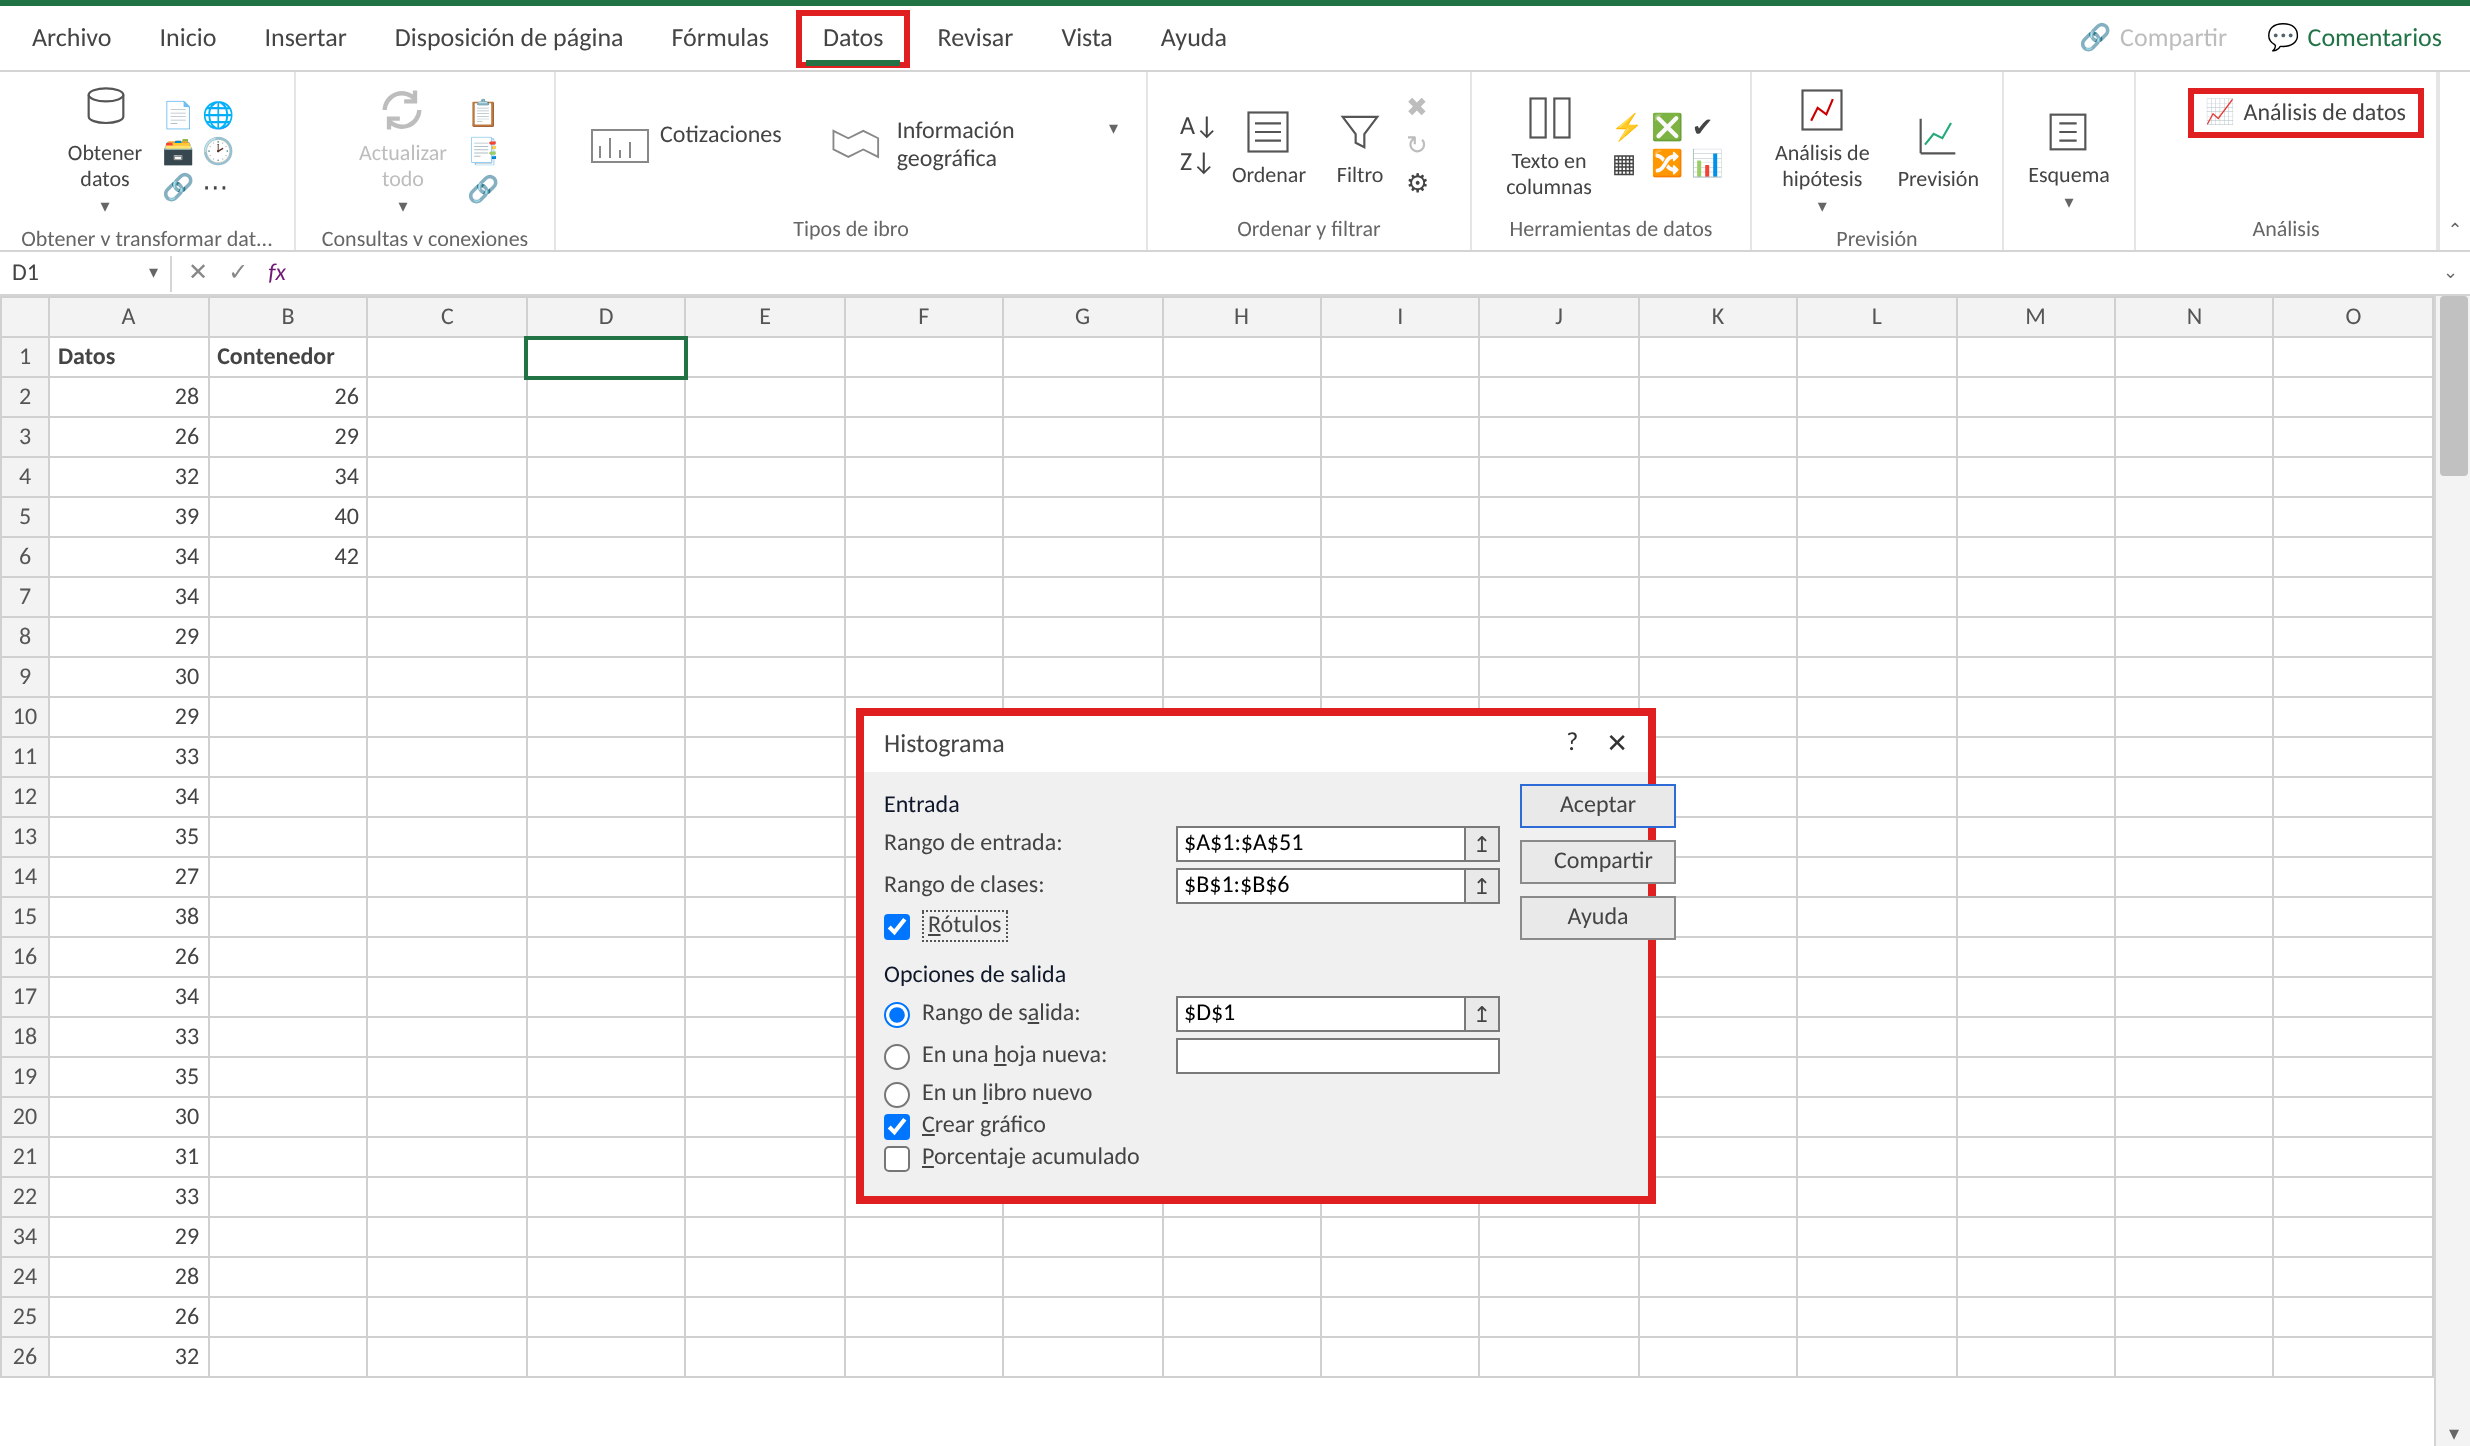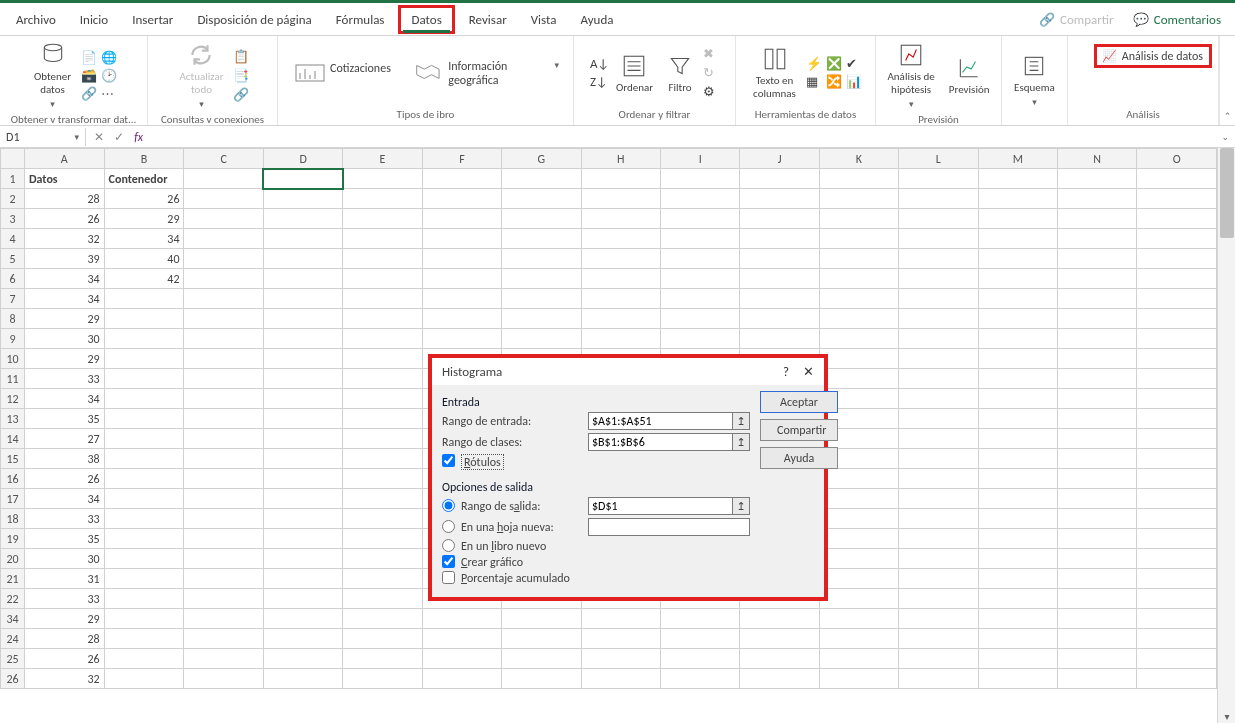--- a/index.html
+++ b/index.html
@@ -54,21 +54,21 @@
   .dlg-left { flex:1; font-size:12px; }
   .dlg-right { width:78px; display:flex; flex-direction:column; gap:6px; }
   .dlg-btn { border:1px solid #8a8a8a; background:#e9e9e9; padding:3px 16px; font-size:12px; text-align:center; }
   .dlg-btn.primary { border:1px solid #2e6bd6; }
   .sect { color:#0f172a; margin:4px 0 2px; }
   .frow { display:flex; align-items:center; gap:6px; margin:3px 0; }
   .frow label { width:140px; }
   .txt { flex:1; display:flex; }
   .txt input { flex:1; border:1px solid #7a7a7a; font-size:12px; padding:1px 3px; height:18px; background:#fff; }
   .pick { width:18px; height:18px; border:1px solid #7a7a7a; background:#e9e9e9; display:flex; align-items:center; justify-content:center; font-size:11px; margin-left:-1px; }
-  .chk, .rad { display:flex; align-items:flex-start; gap:6px; margin:2px 0; font-size:12px; }
+  .chk, .rad { display:flex; align-items:center; gap:6px; margin:2px 0; font-size:12px; }
   .chk input, .rad input { width:13px; height:13px; }
   .ul { text-decoration: underline; }
   .dotted { border:1px dotted #555; padding:0 2px; }
 
   svg { display:block; }
   .muted { color:#bdbdbd; }
 </style>
 </head>
 <body>
 

